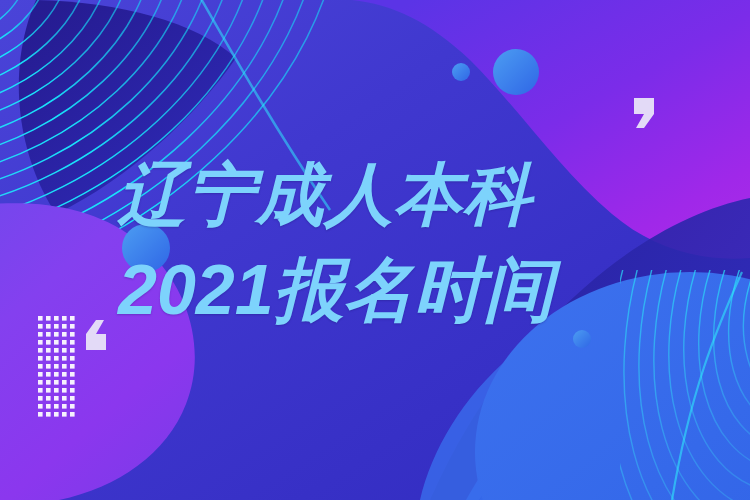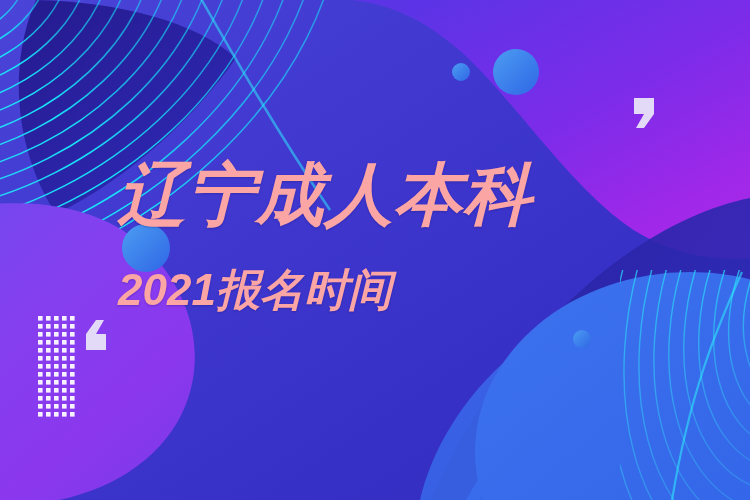--- a/index.html
+++ b/index.html
@@ -17,30 +17,30 @@
   
   #headline{
     position:absolute;
     left:118px;
     top:146px;
     width:560px;
     z-index:40;
     pointer-events:none;
   }
   .hl-line{
-    color:#fca5a5;
+    color:#7dd3fc;
     font-weight:bold;
     font-style:italic;
     font-size:68px;
     line-height:96px;
     letter-spacing:1px;
     white-space:nowrap;
     text-shadow:0 1px 2px rgba(20,10,90,.25);
   }
-  #hl2{font-size:44px;letter-spacing:0px;}
+  #hl2{font-size:70px;letter-spacing:0px;}
 
   
   #dotgrid{
     position:absolute;
     left:38px;top:316px;
     width:42px;height:104px;
     z-index:35;
     background-image:
       linear-gradient(to right,#ffffff 4px,rgba(255,255,255,0) 4px),
       linear-gradient(to bottom,#ffffff 4px,rgba(255,255,255,0) 4px);

